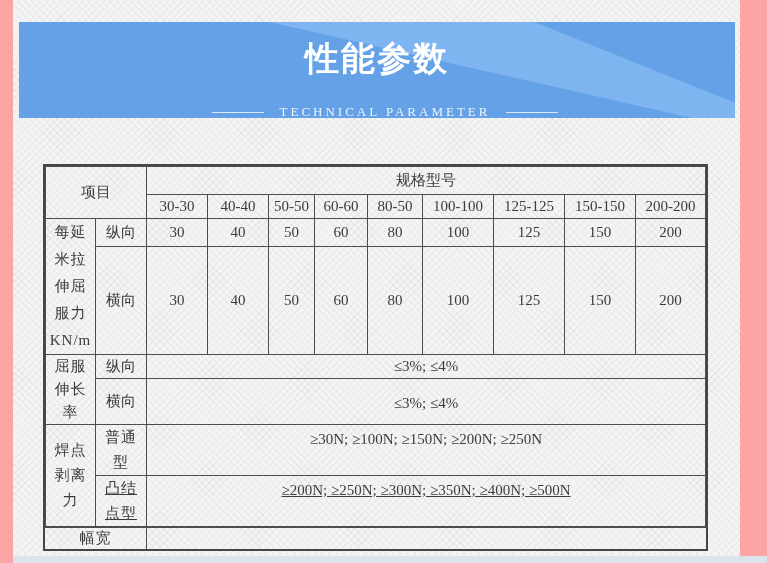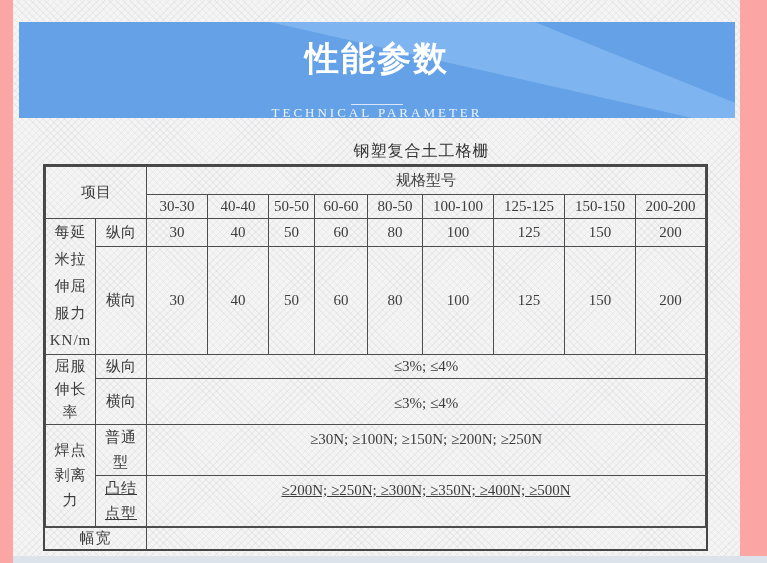--- a/index.html
+++ b/index.html
@@ -15,21 +15,21 @@
       repeating-linear-gradient(135deg, rgba(150,150,155,0.10) 0 1px, transparent 1px 5px);
   }
 
   
   .banner{position:absolute;left:19px;top:22px;width:716px;height:96px;background:#64a1e6;overflow:hidden;}
   .banner-light{position:absolute;inset:0;background:#7eb4ef;
     clip-path:polygon(35% 0, 72% 0, 100% 84%, 100% 100%, 94% 100%);}
   .banner-title{position:absolute;left:0;top:14px;width:100%;text-align:center;
     font-family:"Liberation Sans","DejaVu Sans",sans-serif;font-weight:bold;
     font-size:34px;line-height:44px;color:#ffffff;letter-spacing:2px;}
-  .banner-sub{position:absolute;left:0;top:82px;width:100%;display:flex;align-items:center;justify-content:center;flex-direction:column;}
+  .banner-sub{position:absolute;left:8px;top:82px;width:100%;display:flex;align-items:center;justify-content:center;}
   .banner-subtitle{font-family:"Liberation Serif","DejaVu Serif",serif;font-size:13px;
     color:#eef4fc;letter-spacing:3px;white-space:nowrap;}
   .dash{display:inline-block;width:52px;height:1px;background:rgba(255,255,255,0.75);margin:0 16px;}
 
   
   .caption{position:absolute;left:43px;top:141px;width:665px;box-sizing:border-box;
     padding-left:92px;text-align:center;font-size:16px;color:#333333;letter-spacing:1px;}
 
   
   .tablewrap{position:absolute;left:43px;top:164px;width:665px;box-sizing:border-box;
@@ -74,21 +74,20 @@
   <div class="banner">
     <div class="banner-light"></div>
     <div class="banner-title">性能参数</div>
     <div class="banner-sub">
       <span class="dash"></span>
       <span class="banner-subtitle">TECHNICAL PARAMETER</span>
       <span class="dash"></span>
     </div>
   </div>
 
-  <div class="caption">钢塑复合土工格栅</div>
 
   <div class="tablewrap">
     <table class="spec">
       <colgroup>
         <col style="width:50px">
           <col style="width:51px">
         <col style="width:61px">
           <col style="width:61px">
           <col style="width:46px">
         <col style="width:53px">

